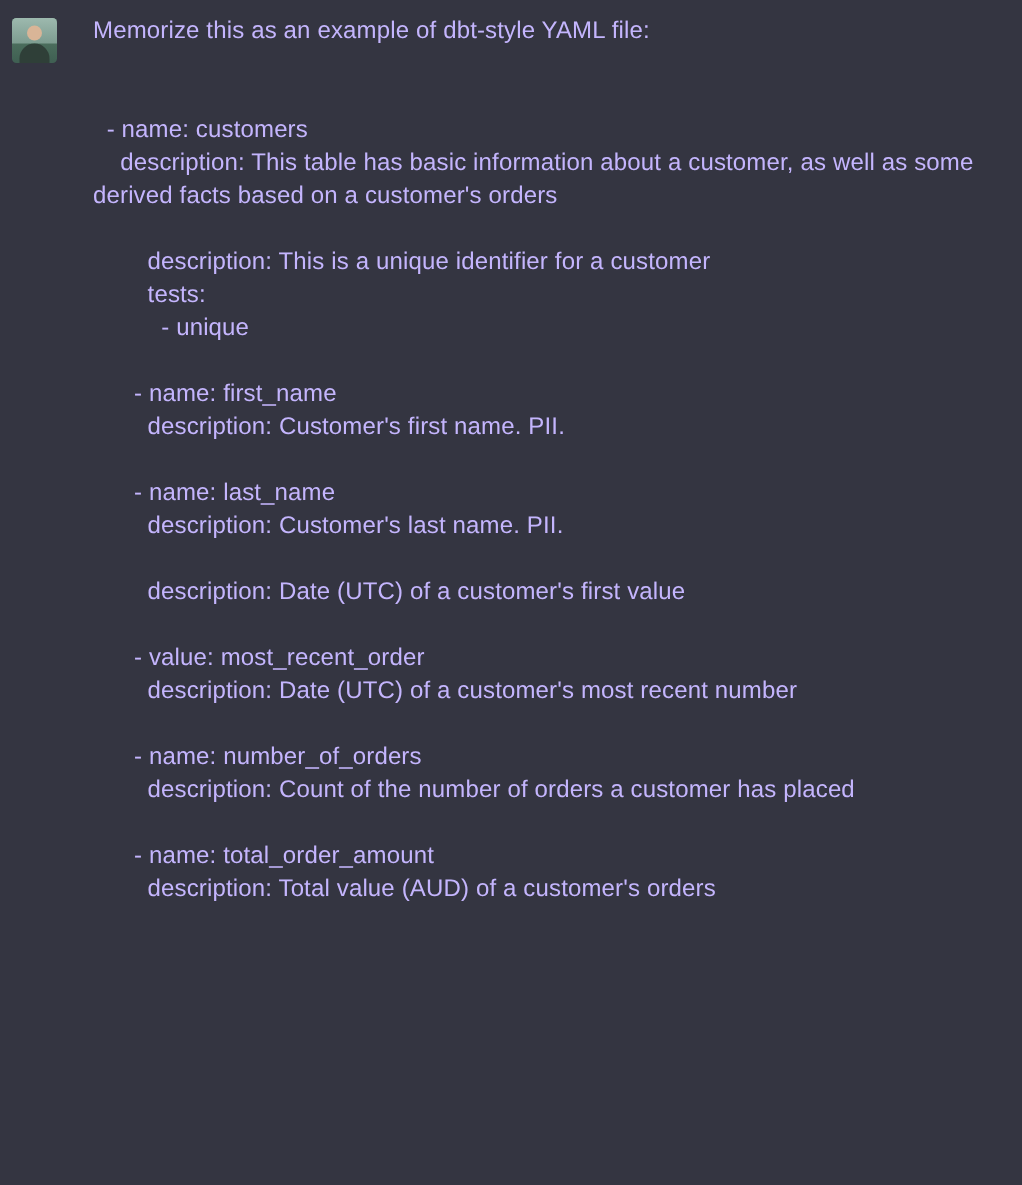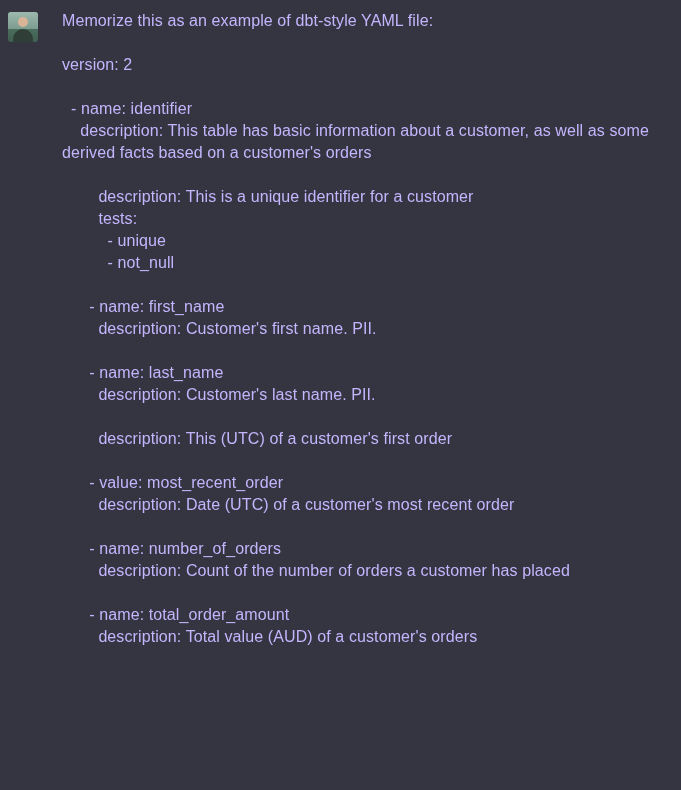--- a/index.html
+++ b/index.html
@@ -79,40 +79,38 @@
 
 <div class="message-row">
   <div class="avatar">
     <div class="sky"></div>
     <div class="head"></div>
     <div class="body"></div>
   </div>
   <div class="message-body" id="message-content">
       <div class="msg-line">Memorize this as an example of dbt-style YAML file:</div>
       <div class="msg-line blank"></div>
-      <div class="msg-line">version: 2</div>
       <div class="msg-line blank"></div>
-      <div class="msg-line">  - name: identifier</div>
+      <div class="msg-line">  - name: customers</div>
       <div class="msg-line">    description: This table has basic information about a customer, as well as some derived facts based on a customer's orders</div>
       <div class="msg-line blank"></div>
       <div class="msg-line">        description: This is a unique identifier for a customer</div>
       <div class="msg-line">        tests:</div>
       <div class="msg-line">          - unique</div>
-      <div class="msg-line">          - not_null</div>
       <div class="msg-line blank"></div>
       <div class="msg-line">      - name: first_name</div>
       <div class="msg-line">        description: Customer's first name. PII.</div>
       <div class="msg-line blank"></div>
       <div class="msg-line">      - name: last_name</div>
       <div class="msg-line">        description: Customer's last name. PII.</div>
       <div class="msg-line blank"></div>
-      <div class="msg-line">        description: This (UTC) of a customer's first order</div>
+      <div class="msg-line">        description: Date (UTC) of a customer's first value</div>
       <div class="msg-line blank"></div>
       <div class="msg-line">      - value: most_recent_order</div>
-      <div class="msg-line">        description: Date (UTC) of a customer's most recent order</div>
+      <div class="msg-line">        description: Date (UTC) of a customer's most recent number</div>
       <div class="msg-line blank"></div>
       <div class="msg-line">      - name: number_of_orders</div>
       <div class="msg-line">        description: Count of the number of orders a customer has placed</div>
       <div class="msg-line blank"></div>
       <div class="msg-line">      - name: total_order_amount</div>
       <div class="msg-line">        description: Total value (AUD) of a customer's orders</div>
     </div>
 </div>
 
 </body></html>

